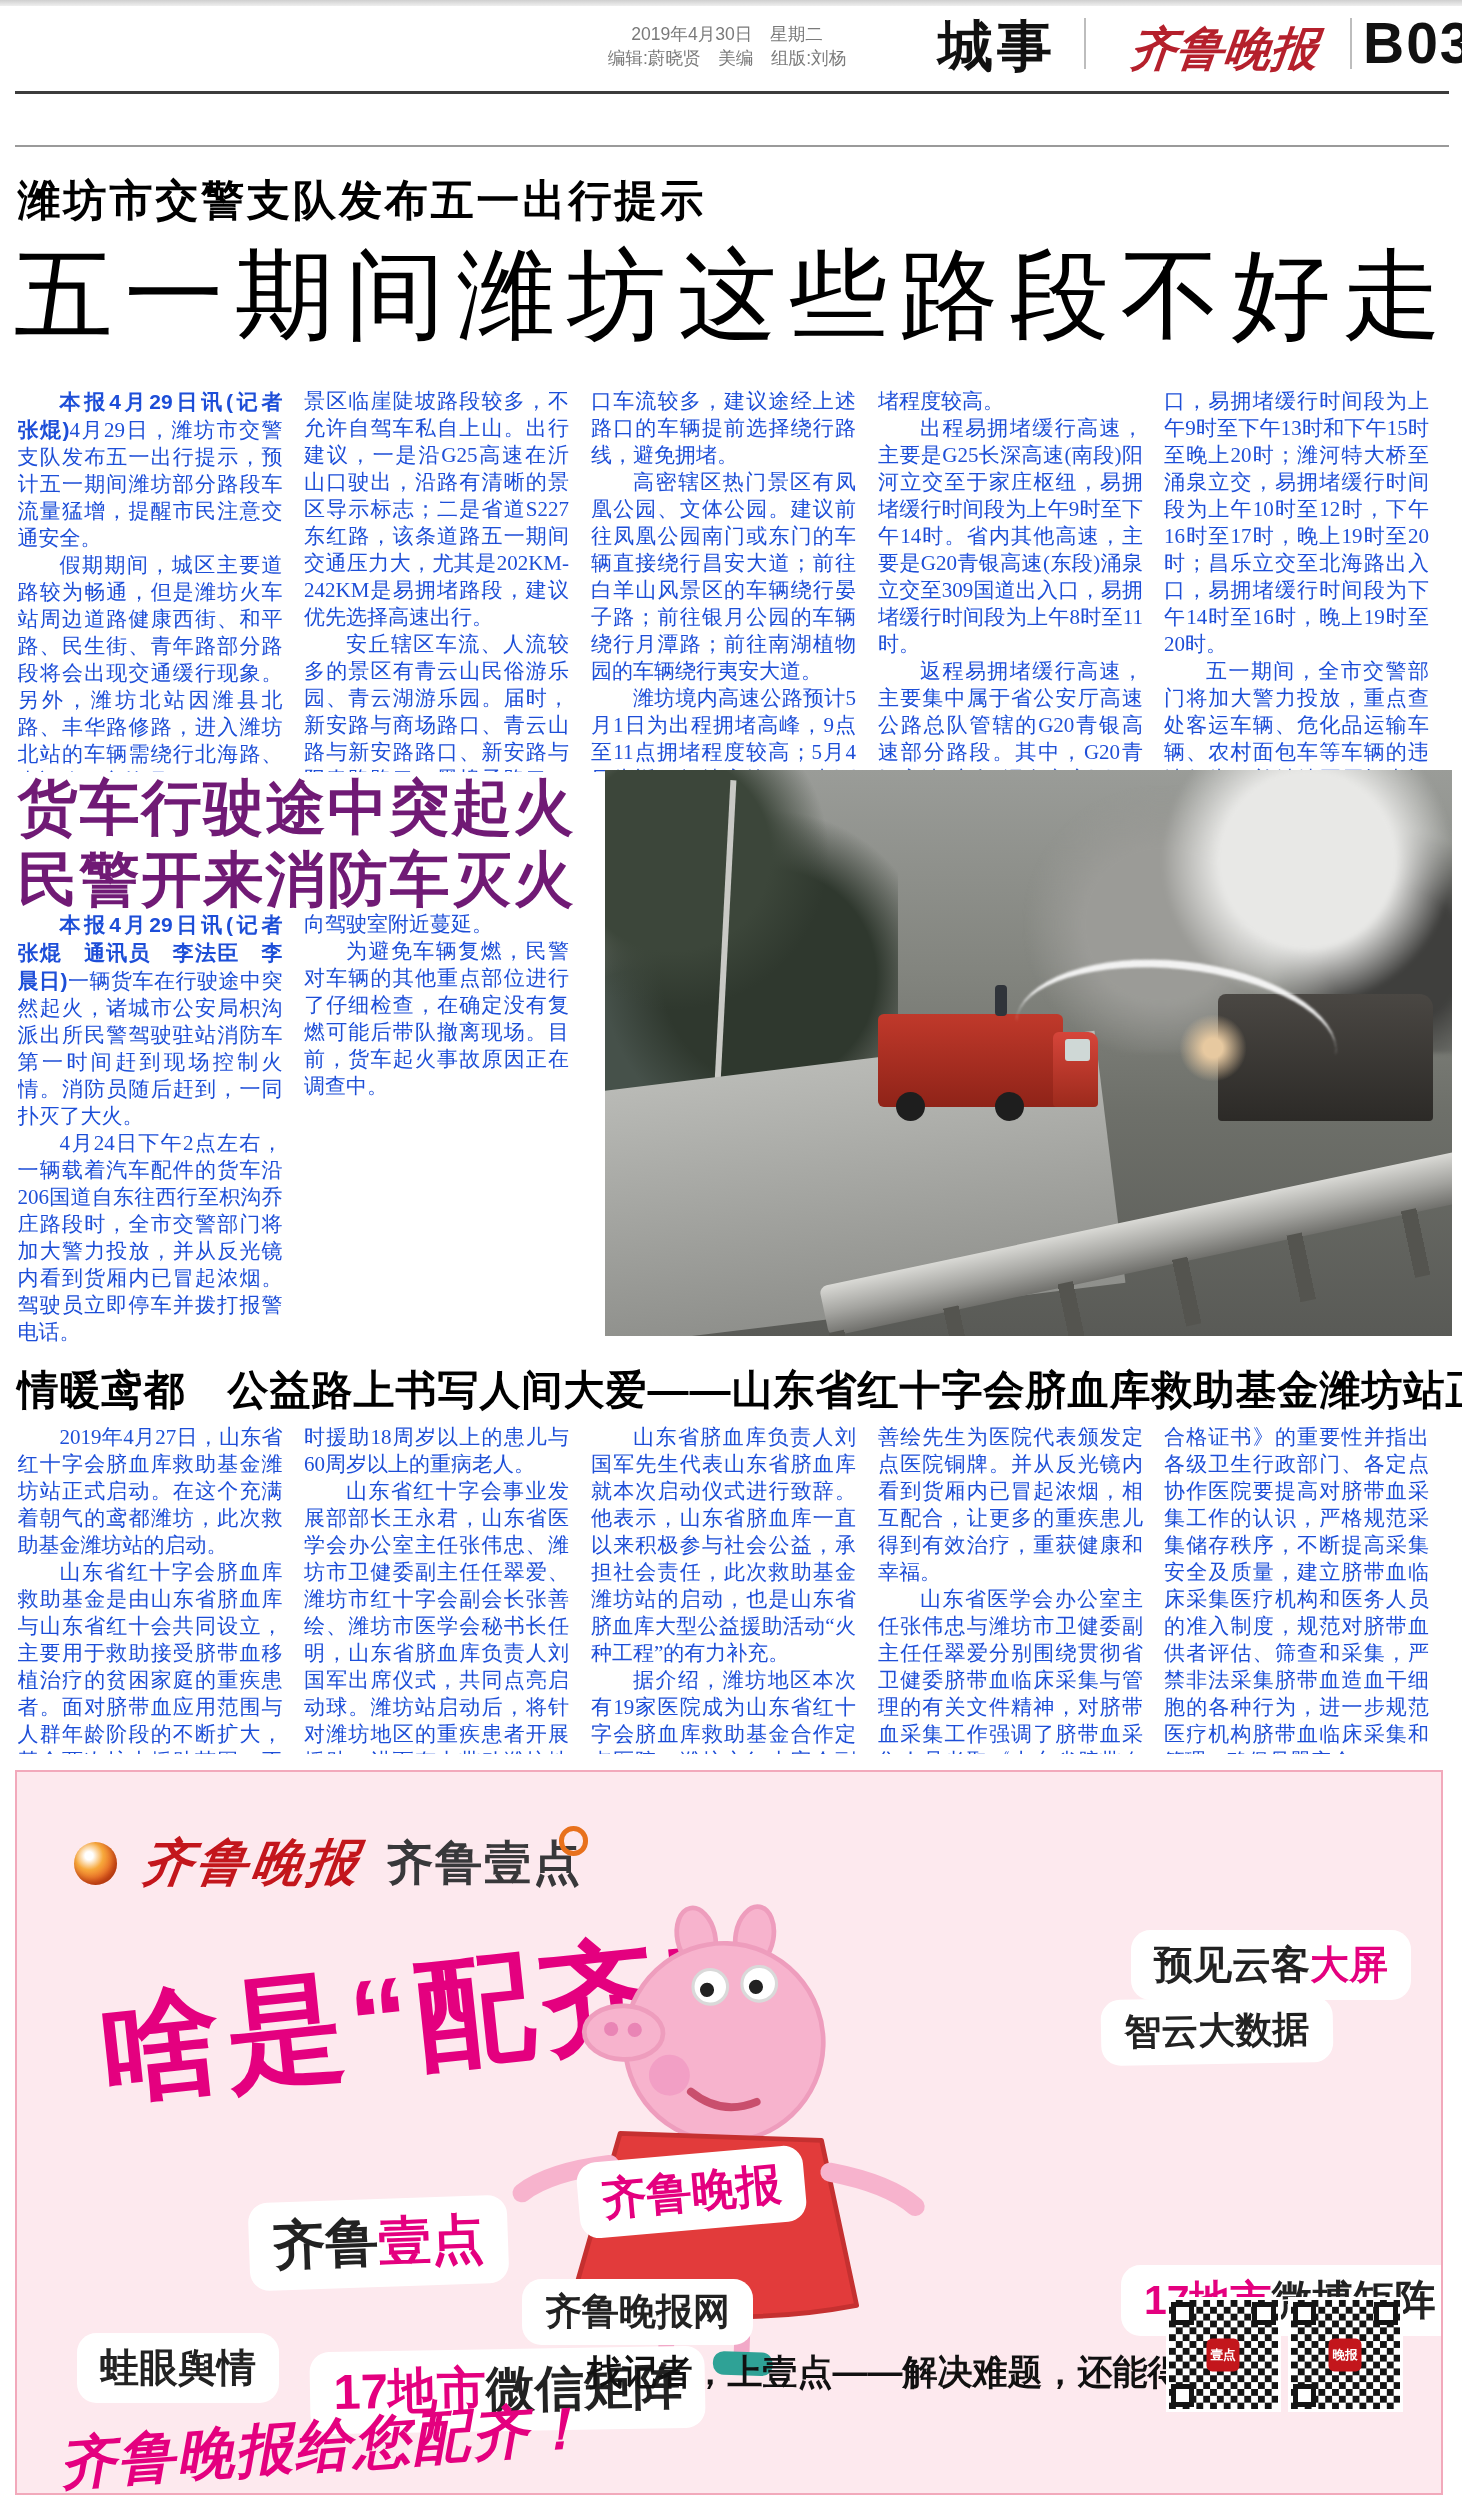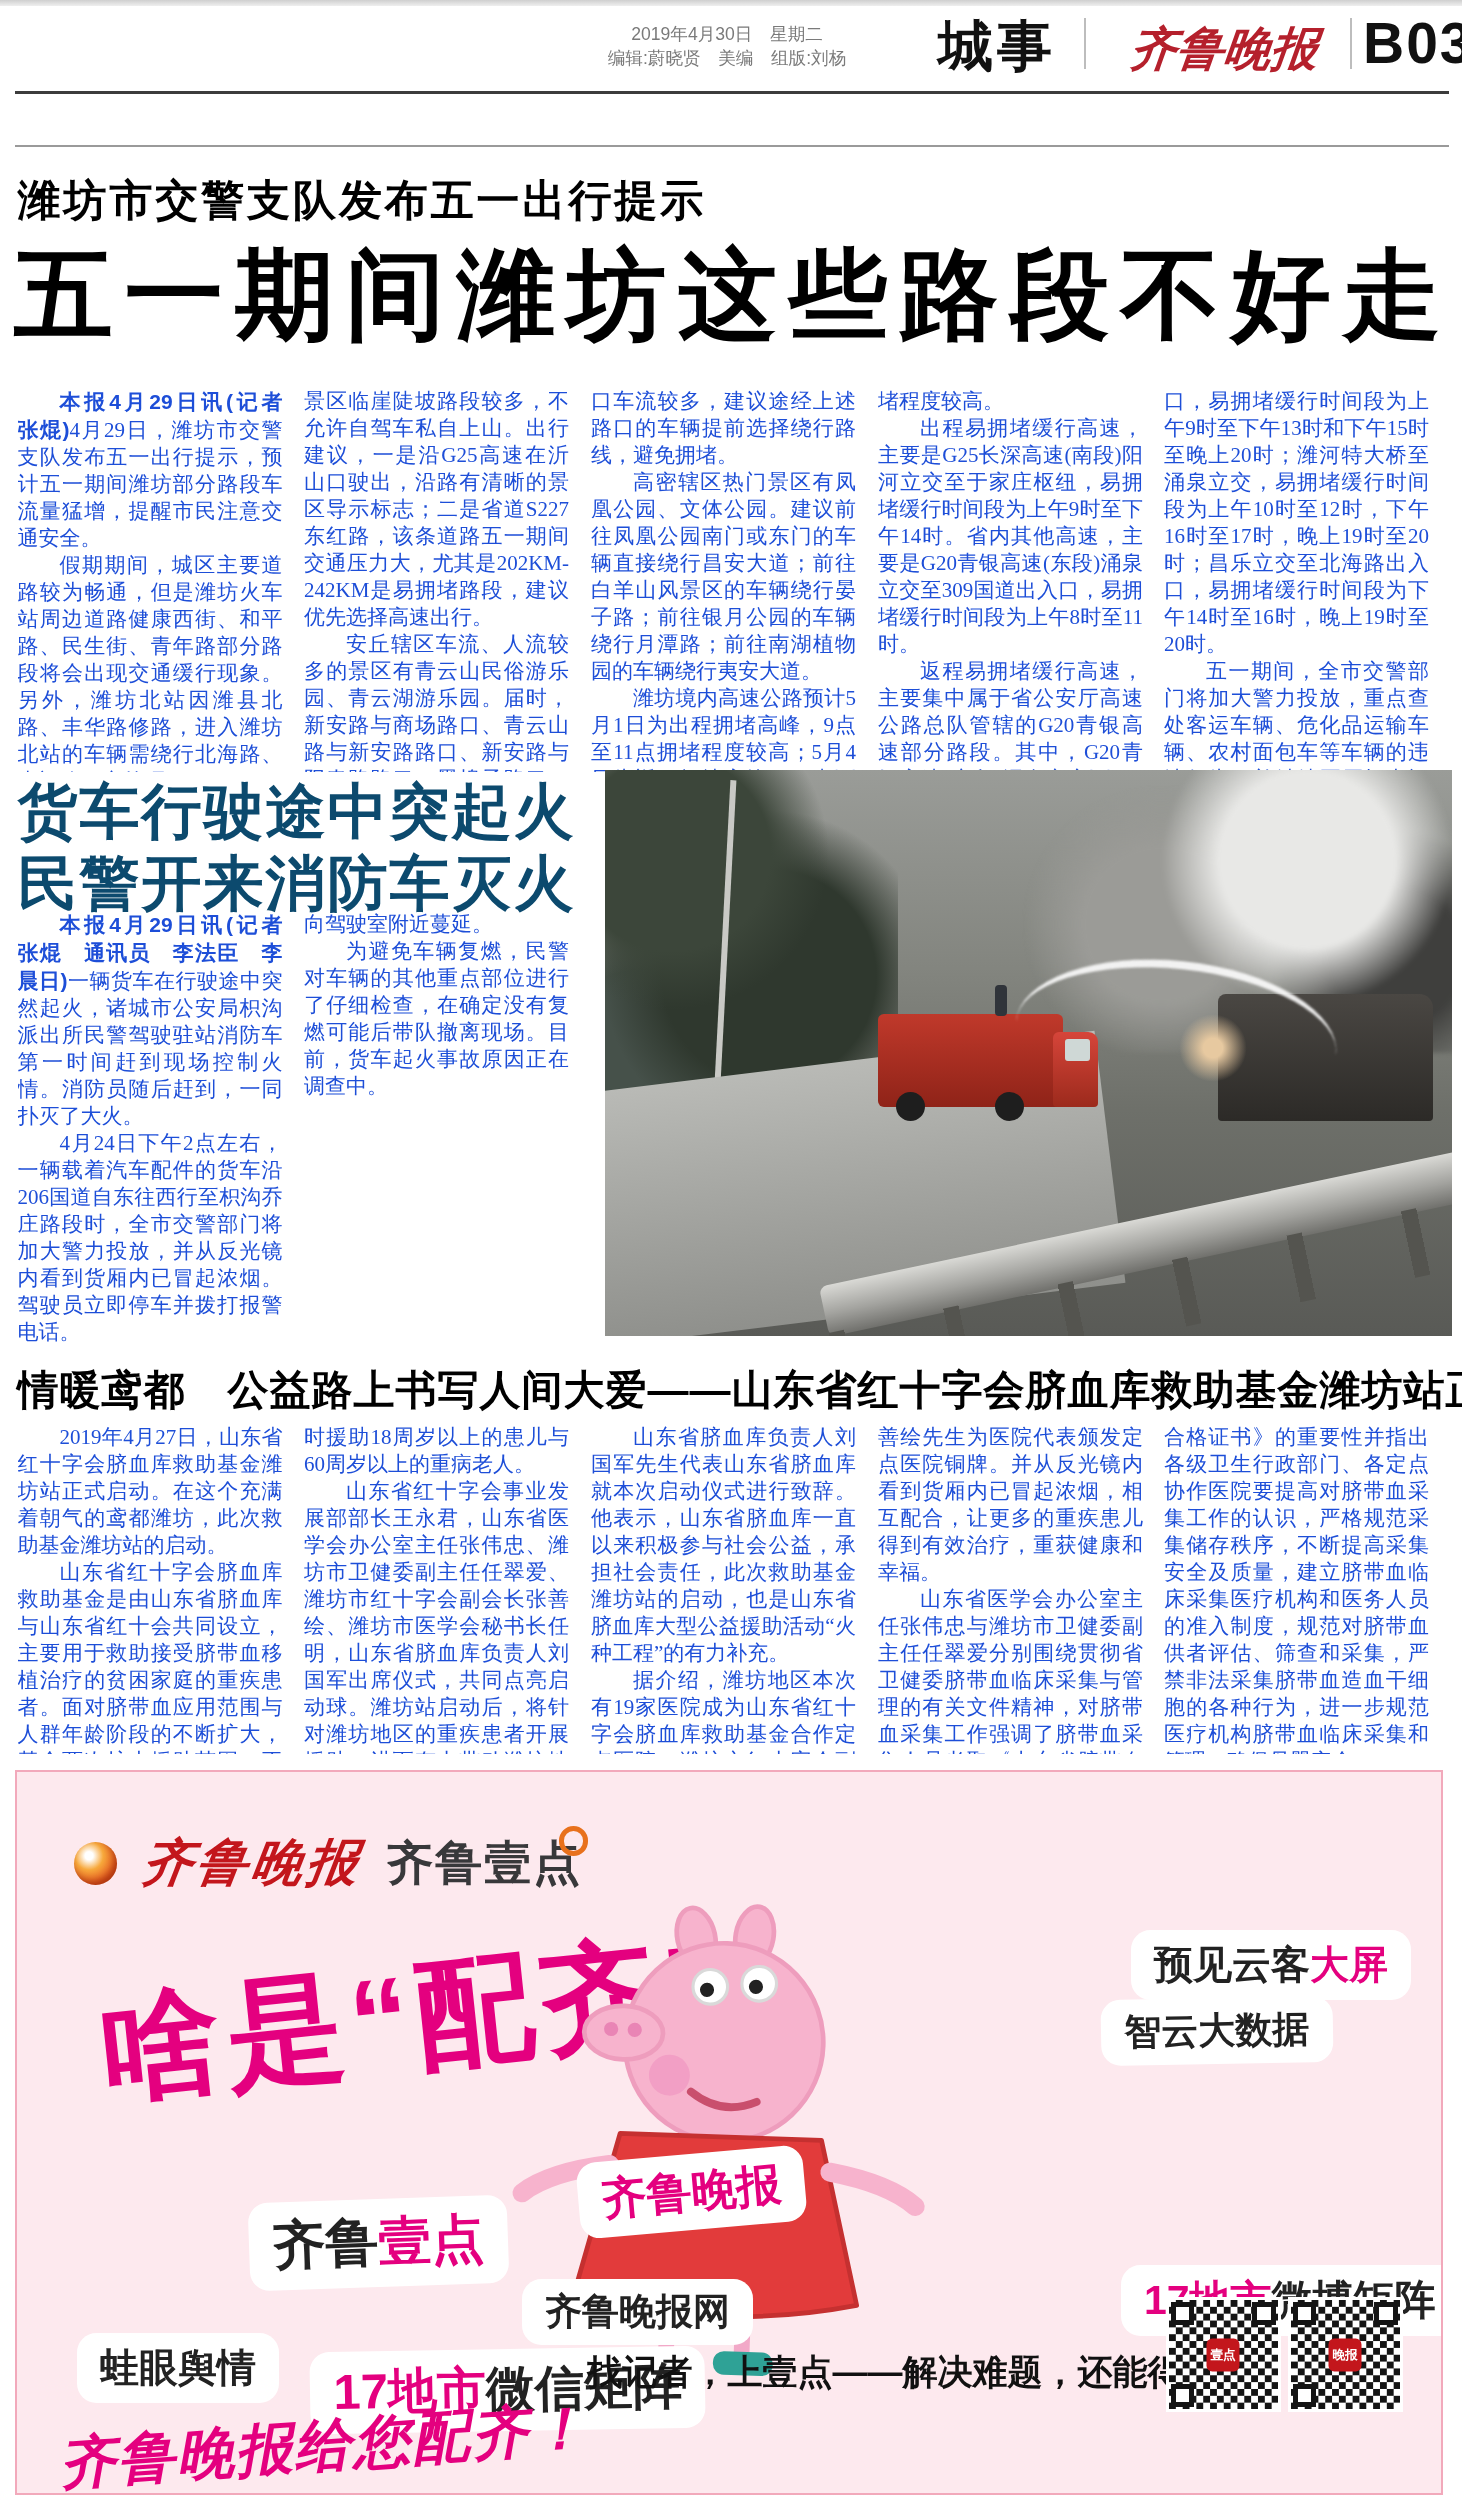--- a/index.html
+++ b/index.html
@@ -17,31 +17,31 @@
             font-family:"DejaVu Serif",serif;font-size:47px;font-weight:bold;font-style:italic;
             transform:skewX(-6deg);}
   .page-no{left:1363px;top:9.8px;font-family:"Liberation Sans",sans-serif;font-size:57px;
            font-weight:bold;color:#111;letter-spacing:2px;}
   .hdr-rule{left:14.6px;top:91px;width:1434px;height:2.9px;background:#3c3c3c;}
   
   .kicker-rule{left:14.6px;top:145px;width:1434px;height:2px;background:#9a9a9a;}
   .kicker{left:17.6px;top:172px;font-family:"Liberation Sans",sans-serif;font-size:43px;
           font-weight:bold;letter-spacing:2.9px;color:#000;}
   .headline1{left:13.7px;top:230px;width:1438px;font-family:"Liberation Sans",sans-serif;
-             font-size:99px;font-weight:700;letter-spacing:11.7px;color:#000;white-space:nowrap;}
+             font-size:99px;font-weight:400;letter-spacing:11.7px;color:#000;white-space:nowrap;}
   .col{position:absolute;width:265px;font-size:21px;line-height:27px;text-align:justify;
        color:#1d4ed8;overflow:hidden;}
   .col p{margin:0;text-indent:2em;}
   .col p.cont{text-indent:0;}
   .lead{font-weight:bold;font-family:"Liberation Sans",sans-serif;}
   .a1{top:388px;height:384px;}
   .c1{left:17.6px;} .c2{left:304px;} .c3{left:591px;} .c4{left:878px;} .c5{left:1164px;}
   
-  .headline2{left:17.6px;top:776px;width:575px;font-family:Liberation Serif, serif;
-             font-size:60px;font-weight:900;line-height:72px;letter-spacing:2px;color:#0c4a6e;}
+  .headline2{left:17.6px;top:776px;width:575px;font-family:Liberation Mono, monospace;
+             font-size:60px;font-weight:900;line-height:72px;letter-spacing:2px;color:#701a75;}
   .a2{top:911px;height:431px;}
   
   .photo{left:605px;top:770px;width:847px;height:566px;overflow:hidden;
          background:linear-gradient(180deg,#9a9c98 0%,#83857f 35%,#6e706a 60%,#595a56 100%);}
   .ph-smoke{left:293px;top:-39px;width:585px;height:322px;
      background:radial-gradient(circle at 70% 40%,#e8e8e6 0 88px,rgba(232,232,230,0) 146px),
                 radial-gradient(circle at 45% 60%,#9b9b97 0 78px,rgba(155,155,151,0) 137px),
                 radial-gradient(circle at 85% 70%,#3f3f3d 0 68px,rgba(63,63,61,0) 127px);
      filter:blur(2px);}
   .ph-trees{left:-29px;top:-19.5px;width:322px;height:410px;

